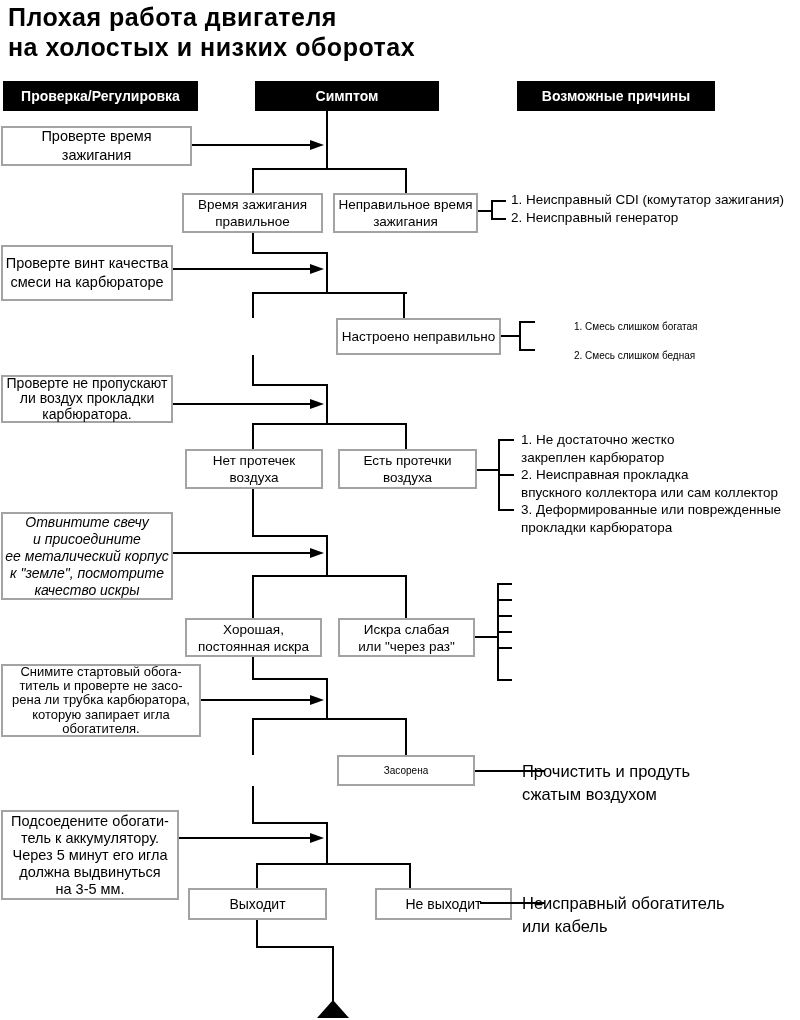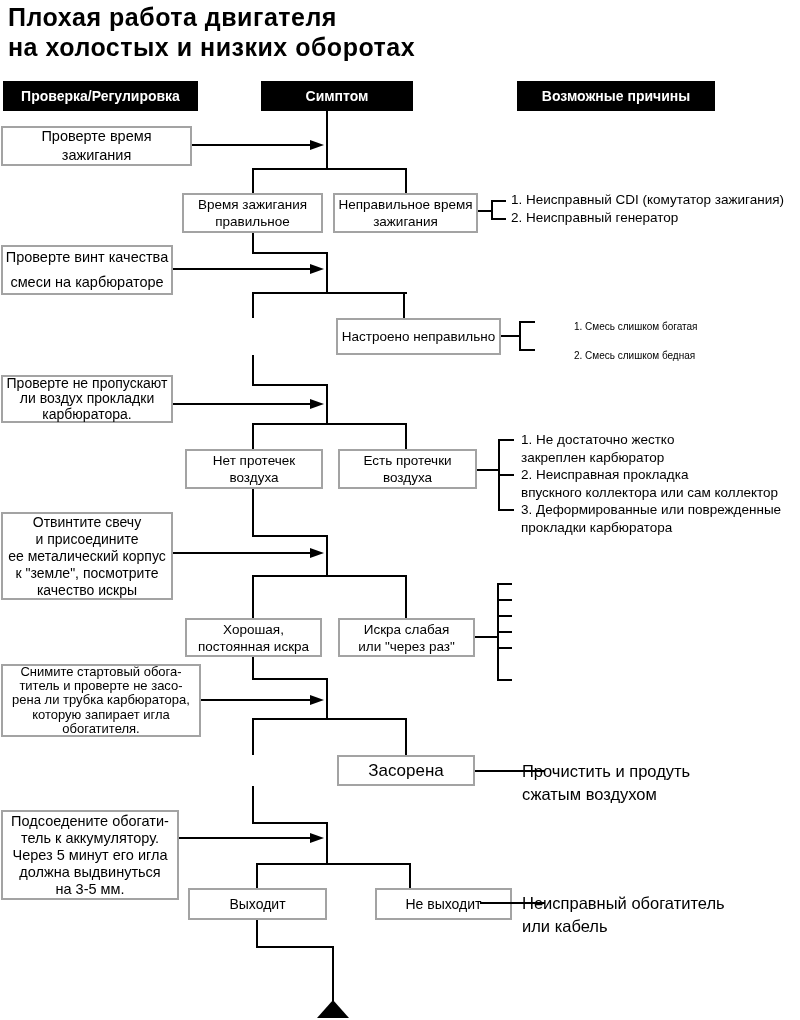--- a/index.html
+++ b/index.html
@@ -21,31 +21,31 @@
 </style>
 </head>
 <body>
 
 <div id="page">
 
   <div class="title" style="left:8px;top:2px;">Плохая работа двигателя
 на холостых и низких оборотах</div>
 
   <div class="hdr" style="left:3px;top:81px;width:195px;height:30px;">Проверка/Регулировка</div>
-  <div class="hdr" style="left:261px;top:81px;width:152px;height:30px;">Симптом</div>
+  <div class="hdr" style="left:255px;top:81px;width:184px;height:30px;">Симптом</div>
   <div class="hdr" style="left:517px;top:81px;width:198px;height:30px;">Возможные причины</div>
 
   <div class="box" style="left:1px;top:126px;width:191px;height:40px;font-size:14.5px;line-height:19px;">Проверте время
 зажигания</div>
-  <div class="box" style="left:1px;top:245px;width:172px;height:50px;font-size:14.5px;line-height:25px;">Проверте винт качества
+  <div class="box" style="left:1px;top:245px;width:172px;height:56px;font-size:14.5px;line-height:19px;">Проверте винт качества
 смеси на карбюраторе</div>
   <div class="box" style="left:1px;top:375px;width:172px;height:48px;font-size:14px;line-height:15.5px;">Проверте не пропускают
 ли воздух прокладки
 карбюратора.</div>
-  <div class="box" style="left:1px;top:512px;width:172px;height:88px;font-size:14px;line-height:17px;">Отвинтите свечу
+  <div class="box" style="left:1px;top:512px;width:172px;height:88px;font-size:14px;line-height:17px;font-style:italic;">Отвинтите свечу
 и присоедините
 ее металический корпус
 к "земле", посмотрите
 качество искры</div>
   <div class="box" style="left:1px;top:664px;width:200px;height:73px;font-size:13px;line-height:14.2px;">Снимите стартовый обога-
 титель и проверте не засо-
 рена ли трубка карбюратора,
 которую запирает игла
 обогатителя.</div>
   <div class="box" style="left:1px;top:810px;width:178px;height:90px;font-size:14.5px;line-height:17px;">Подсоедените обогати-
@@ -60,21 +60,21 @@
 зажигания</div>
   <div class="box" style="left:336px;top:318px;width:165px;height:37px;font-size:13.5px;line-height:17px;">Настроено неправильно</div>
   <div class="box" style="left:185px;top:449px;width:138px;height:40px;font-size:13.5px;line-height:17px;">Нет протечек
 воздуха</div>
   <div class="box" style="left:338px;top:449px;width:139px;height:40px;font-size:13.5px;line-height:17px;">Есть протечки
 воздуха</div>
   <div class="box" style="left:185px;top:618px;width:137px;height:39px;font-size:13.5px;line-height:17px;">Хорошая,
 постоянная искра</div>
   <div class="box" style="left:338px;top:618px;width:137px;height:39px;font-size:13.5px;line-height:17px;">Искра слабая
 или "через раз"</div>
-  <div class="box" style="left:337px;top:755px;width:138px;height:31px;font-size:17px;">Засорена</div>
+  <div class="box" style="left:337px;top:755px;width:138px;height:31px;font-size:10px;">Засорена</div>
   <div class="box" style="left:188px;top:888px;width:139px;height:32px;font-size:14px;">Выходит</div>
   <div class="box" style="left:343px;top:888px;width:137px;height:32px;font-size:14px;margin-left:32px;">Не выходит</div>
 
   <div class="txt" style="left:511px;top:191px;width:285px;font-size:13.5px;line-height:18px;">1. Неисправный CDI (комутатор зажигания)
 2. Неисправный генератор</div>
   <div class="txt" style="left:541px;top:312px;width:240px;font-size:10px;line-height:29px;margin-left:33px;">1. Смесь слишком богатая
 2. Смесь слишком бедная</div>
   <div class="txt" style="left:521px;top:431px;width:272px;font-size:13.5px;line-height:17.5px;">1. Не достаточно жестко
 закреплен карбюратор
 2. Неисправная прокладка

